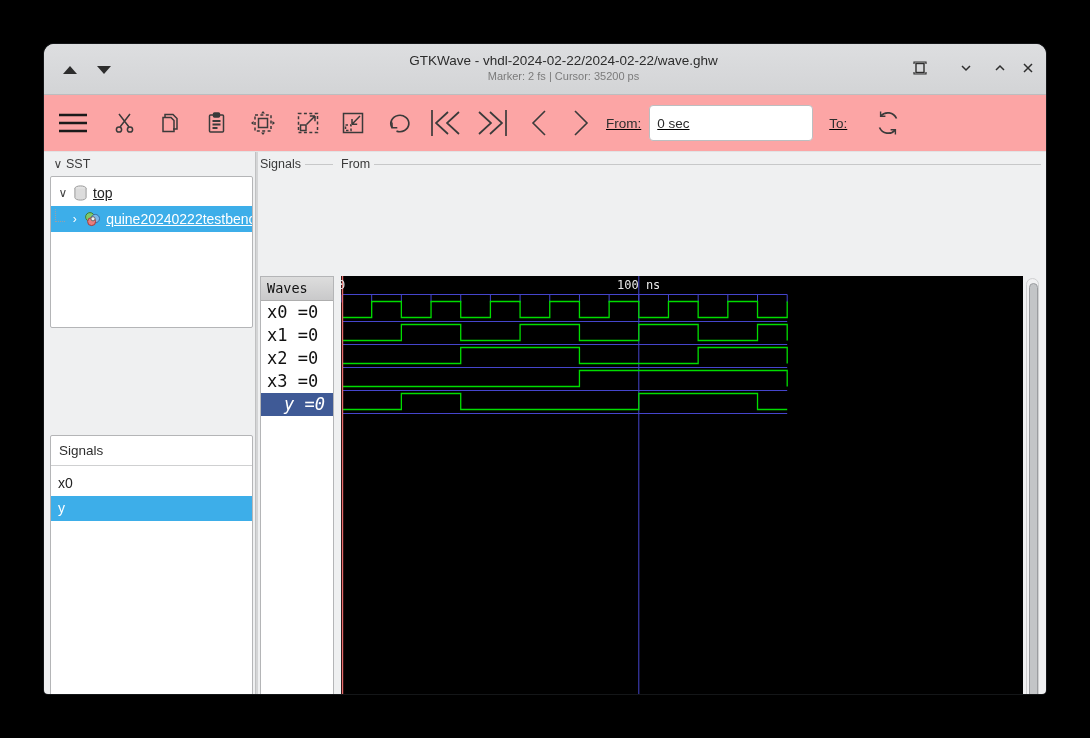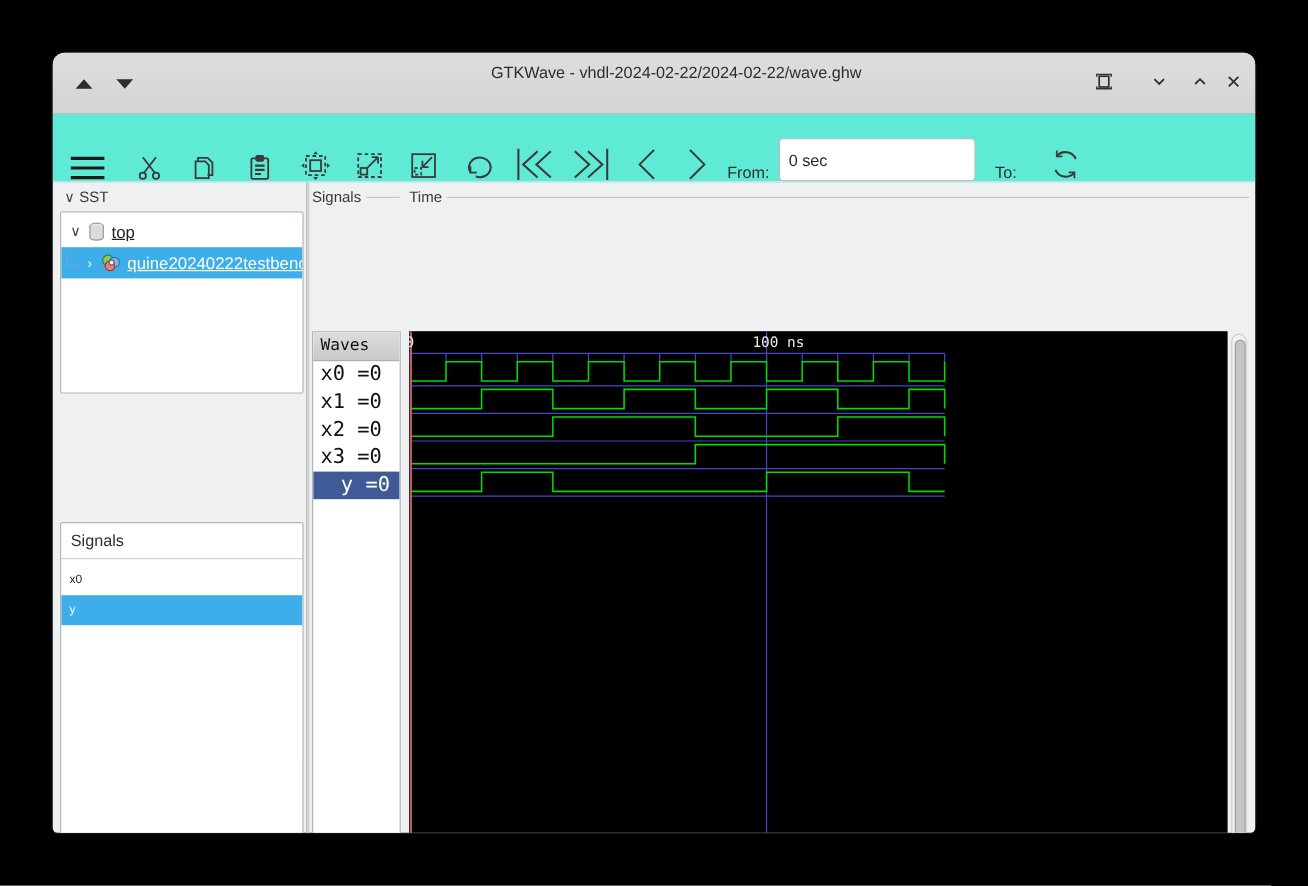--- a/index.html
+++ b/index.html
@@ -13,22 +13,22 @@
             border-bottom:1px solid #bcbdbf;padding-left:37px;}
   .title-main{text-align:center;padding-top:9px;font-size:13.5px;color:#2c2c2c;}
   .title-sub{text-align:center;font-size:11px;color:#7b7b7b;margin-top:2px;}
   .tri{position:absolute;top:22px;width:0;height:0;border-left:7px solid transparent;
        border-right:7px solid transparent;cursor:default;}
   .tri-up{left:19px;border-bottom:8px solid #2d2d2d;}
   .tri-down{left:53px;border-top:8px solid #2d2d2d;}
   .winbtn{position:absolute;top:14px;width:20px;height:20px;display:flex;
           align-items:center;justify-content:center;}
   
-  .toolbar{height:56px;background:#5eead4;border-bottom:1px solid #e2e3e4;
-           display:flex;align-items:flex-end;}
+  .toolbar{height:56px;background:#fca5a5;border-bottom:1px solid #e2e3e4;
+           display:flex;align-items:center;text-decoration:underline;}
   .tbtn{display:flex;align-items:center;justify-content:center;flex:0 0 auto;}
   .tb-label{font-size:13.5px;color:#2e2e2e;margin:0 8px 0 16px;}
   .tb-input{width:148px;height:34px;border:1px solid #bcbec0;border-radius:4px;
             background:#fff;font-size:13.5px;color:#2b2b2b;padding:0 7px;outline:none;
             font-family:"Liberation Sans",sans-serif;}
   
   .main{position:relative;height:543px;}
   .framelabel{position:absolute;font-size:12.5px;color:#3a3a3a;display:flex;align-items:center;}
   .framelabel .fl-line{height:1px;background:#c7c8c9;flex:1 0 auto;margin-left:4px;}
   .box{position:absolute;background:#fff;border:1px solid #b4b5b7;border-radius:2px;overflow:hidden;}
@@ -37,49 +37,50 @@
   .treerow.sel{background:#3daee9;color:#fff;}
   .exp{width:16px;text-align:center;color:#444;font-size:12px;}
   .treerow.sel .exp{color:#fff;}
   .dotl{width:10px;height:12px;border-left:1px dotted #9aa0a6;border-bottom:1px dotted #9aa0a6;
         margin:-8px 2px 0 4px;}
   .tree-ico{margin:0 5px 0 2px;flex:0 0 auto;}
   .treelabel{white-space:nowrap;overflow:hidden;text-decoration:underline;}
   
   .slist-header{height:29px;line-height:29px;padding-left:8px;font-size:13.5px;color:#2e2e2e;
                 border-bottom:1px solid #cfd0d1;}
-  .slist-item{height:25px;line-height:25px;padding-left:7px;font-size:10px;color:#232323;}
+  .slist-item{height:25px;line-height:25px;padding-left:7px;font-size:14px;color:#232323;}
   .slist-item.sel{background:#3daee9;color:#fff;}
   .splitter{position:absolute;left:211px;top:0;width:2px;height:543px;background:#d4d5d6;
             border-left:1px solid #c0c1c2;}
   
   .sigrow{height:23px;line-height:23px;padding-left:6px;white-space:pre;
           font-family:"DejaVu Sans Mono",monospace;font-size:17px;color:#111;}
   .sigrow.head{background:linear-gradient(#dddddd,#c9c9ca);border-bottom:1px solid #aeaeae;
                font-size:13.5px;}
-  .sigrow.sel{background:#3f5a96;color:#fff;}
+  .sigrow.sel{background:#3f5a96;color:#fff;font-style:italic;}
   
   .wavecanvas{position:absolute;left:297px;top:124px;width:682px;height:504px;background:#000;
               overflow:hidden;}
   .tl-label{position:absolute;top:2px;font-family:"DejaVu Sans Mono",monospace;font-size:12px;
             color:#e9e9e9;white-space:nowrap;}
   
   .sb-track{position:absolute;background:#f1f1f2;border:1px solid #cfd0d1;border-radius:7px;box-sizing:border-box;}
   .sb-thumb{position:absolute;background:#c3c5c7;border:1px solid #9b9da0;border-radius:6px;box-sizing:border-box;}
   svg{display:block;}
 </style>
 </head>
 <body>
 
 <div class="window">
 
   <div class="titlebar">
     <div class="tri tri-up"></div>
     <div class="tri tri-down"></div>
     <div class="title-main">GTKWave - vhdl-2024-02-22/2024-02-22/wave.ghw</div>
+    <div class="title-sub">Marker: 2 fs | Cursor: 35200 ps</div>
     <div class="winbtn" style="right:116px">
       <span>
         <svg width="16" height="16" viewBox="0 0 16 16" fill="none" stroke="#2e2e2e" stroke-width="1.4">
           <path d="M4 2h8M4 14h8" stroke-width="1.2"></path>
             <rect x="4" y="3.5" width="8" height="9"></rect>
           <path d="M2 4v-2h2M14 4v-2h-2M2 12v2h2M14 12v2h-2" stroke-width="1.2"></path>
         </svg>
       </span>
     </div>
     <div class="winbtn" style="right:70px">
@@ -267,26 +268,26 @@
     <div class="box" style="left:216px;top:124px;width:72px;height:504px;border-radius:0">
       <div class="sigrow head">Waves</div>
       <div class="sigrow">x0 =0</div>
       <div class="sigrow">x1 =0</div>
       <div class="sigrow">x2 =0</div>
       <div class="sigrow">x3 =0</div>
       <div class="sigrow sel" style="text-align:right;padding-right:8px">y =0</div>
     </div>
 
     <div class="framelabel" style="left:297px;top:5px;width:700px">
-      <span>Time</span>
+      <span>From</span>
       <span class="fl-line"></span>
     </div>
     <div class="wavecanvas">
       <span class="tl-label" style="left:-3px">0</span>
-      <span class="tl-label" style="left:286px">100 ns</span>
+      <span class="tl-label" style="left:276px">100 ns</span>
       <svg width="682" height="504">
           <line x1="297.8" y1="0" x2="297.8" y2="504" stroke="#4545cc" stroke-width="1"></line>
           <line x1="1" y1="18.5" x2="446.2" y2="18.5" stroke="#4545cc" stroke-width="1"></line>
           <line x1="1" y1="18.5" x2="1" y2="26.5" stroke="#4545cc" stroke-width="1"></line>
           <line x1="30.68" y1="18.5" x2="30.68" y2="26.5" stroke="#4545cc" stroke-width="1"></line>
           <line x1="60.36" y1="18.5" x2="60.36" y2="26.5" stroke="#4545cc" stroke-width="1"></line>
           <line x1="90.03999999999999" y1="18.5" x2="90.03999999999999" y2="26.5" stroke="#4545cc" stroke-width="1"></line>
           <line x1="119.72" y1="18.5" x2="119.72" y2="26.5" stroke="#4545cc" stroke-width="1"></line>
           <line x1="149.4" y1="18.5" x2="149.4" y2="26.5" stroke="#4545cc" stroke-width="1"></line>
           <line x1="179.07999999999998" y1="18.5" x2="179.07999999999998" y2="26.5" stroke="#4545cc" stroke-width="1"></line>

